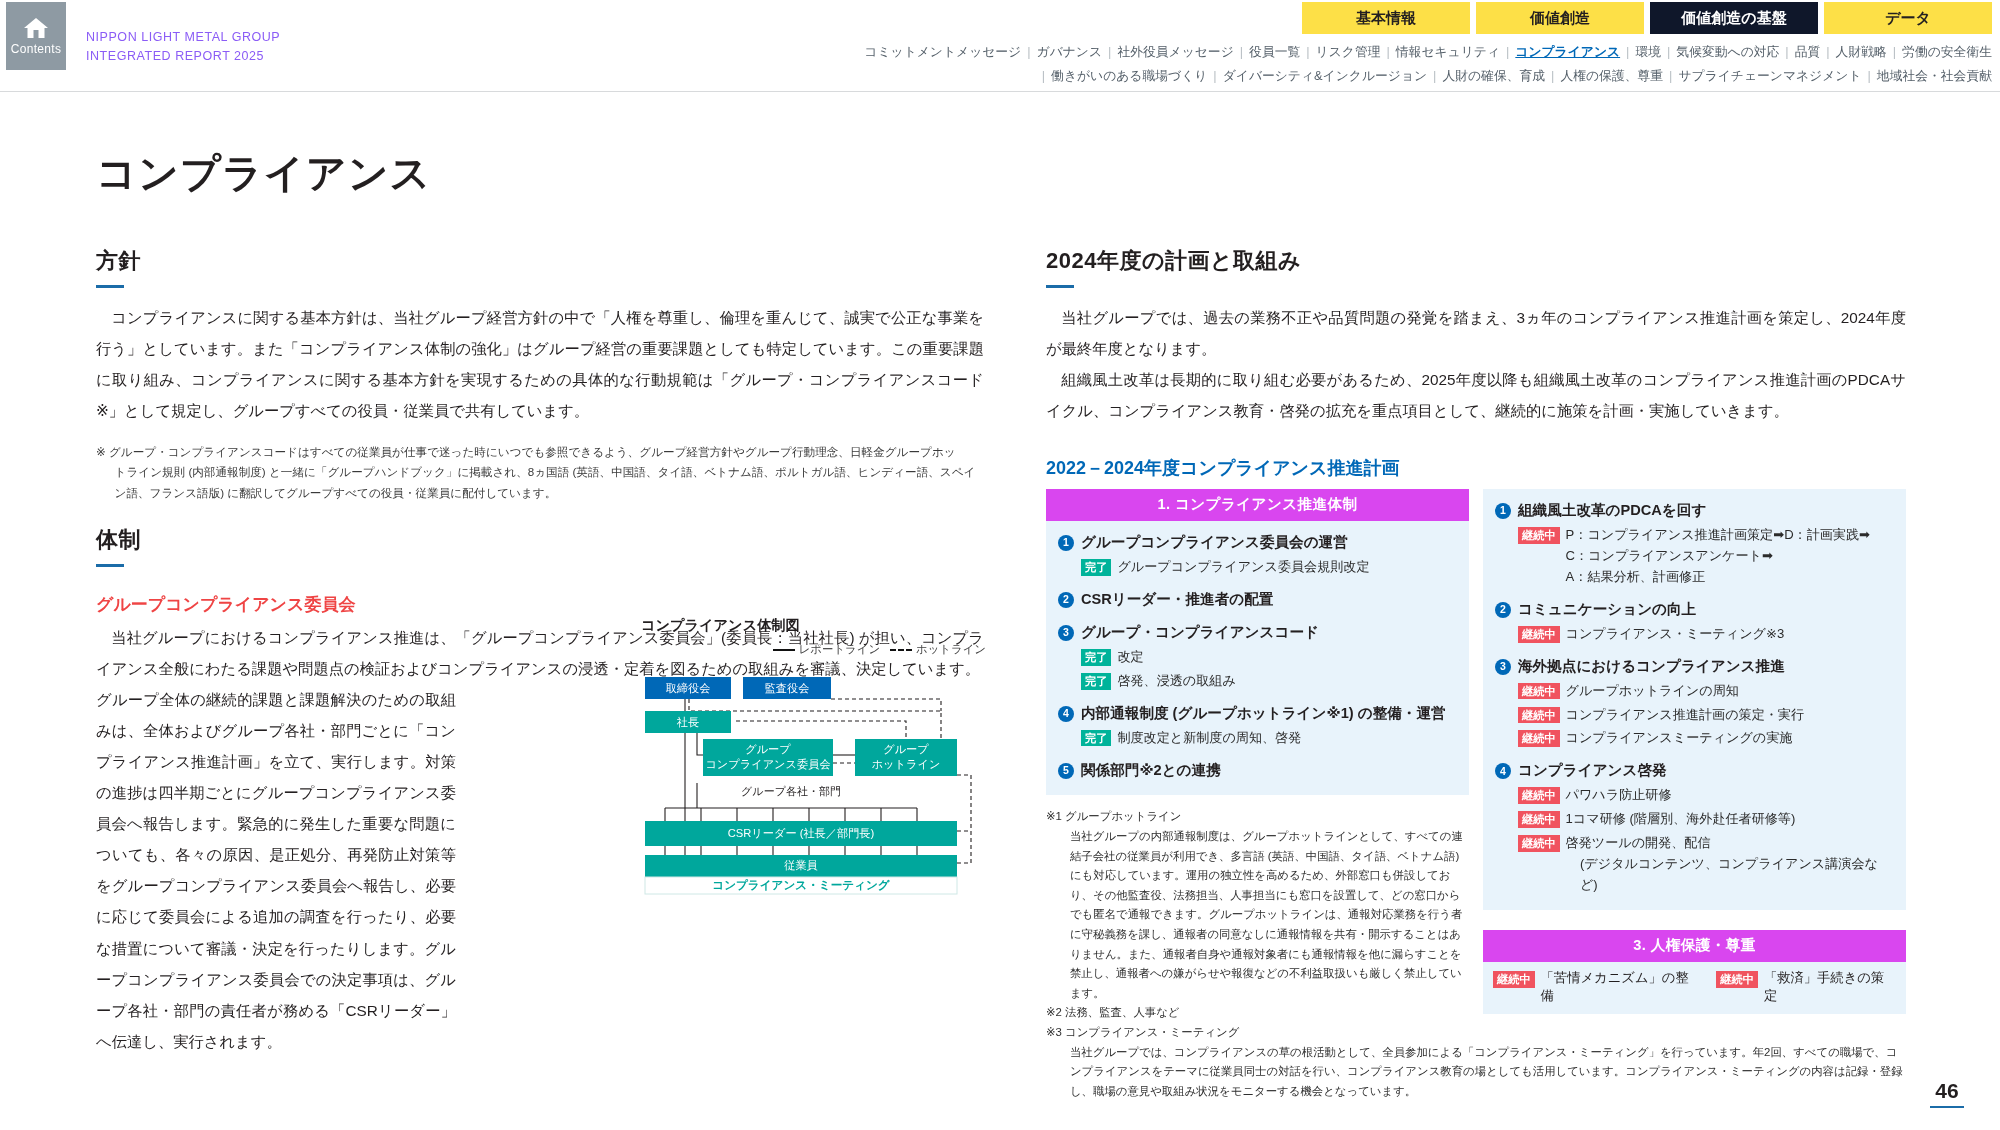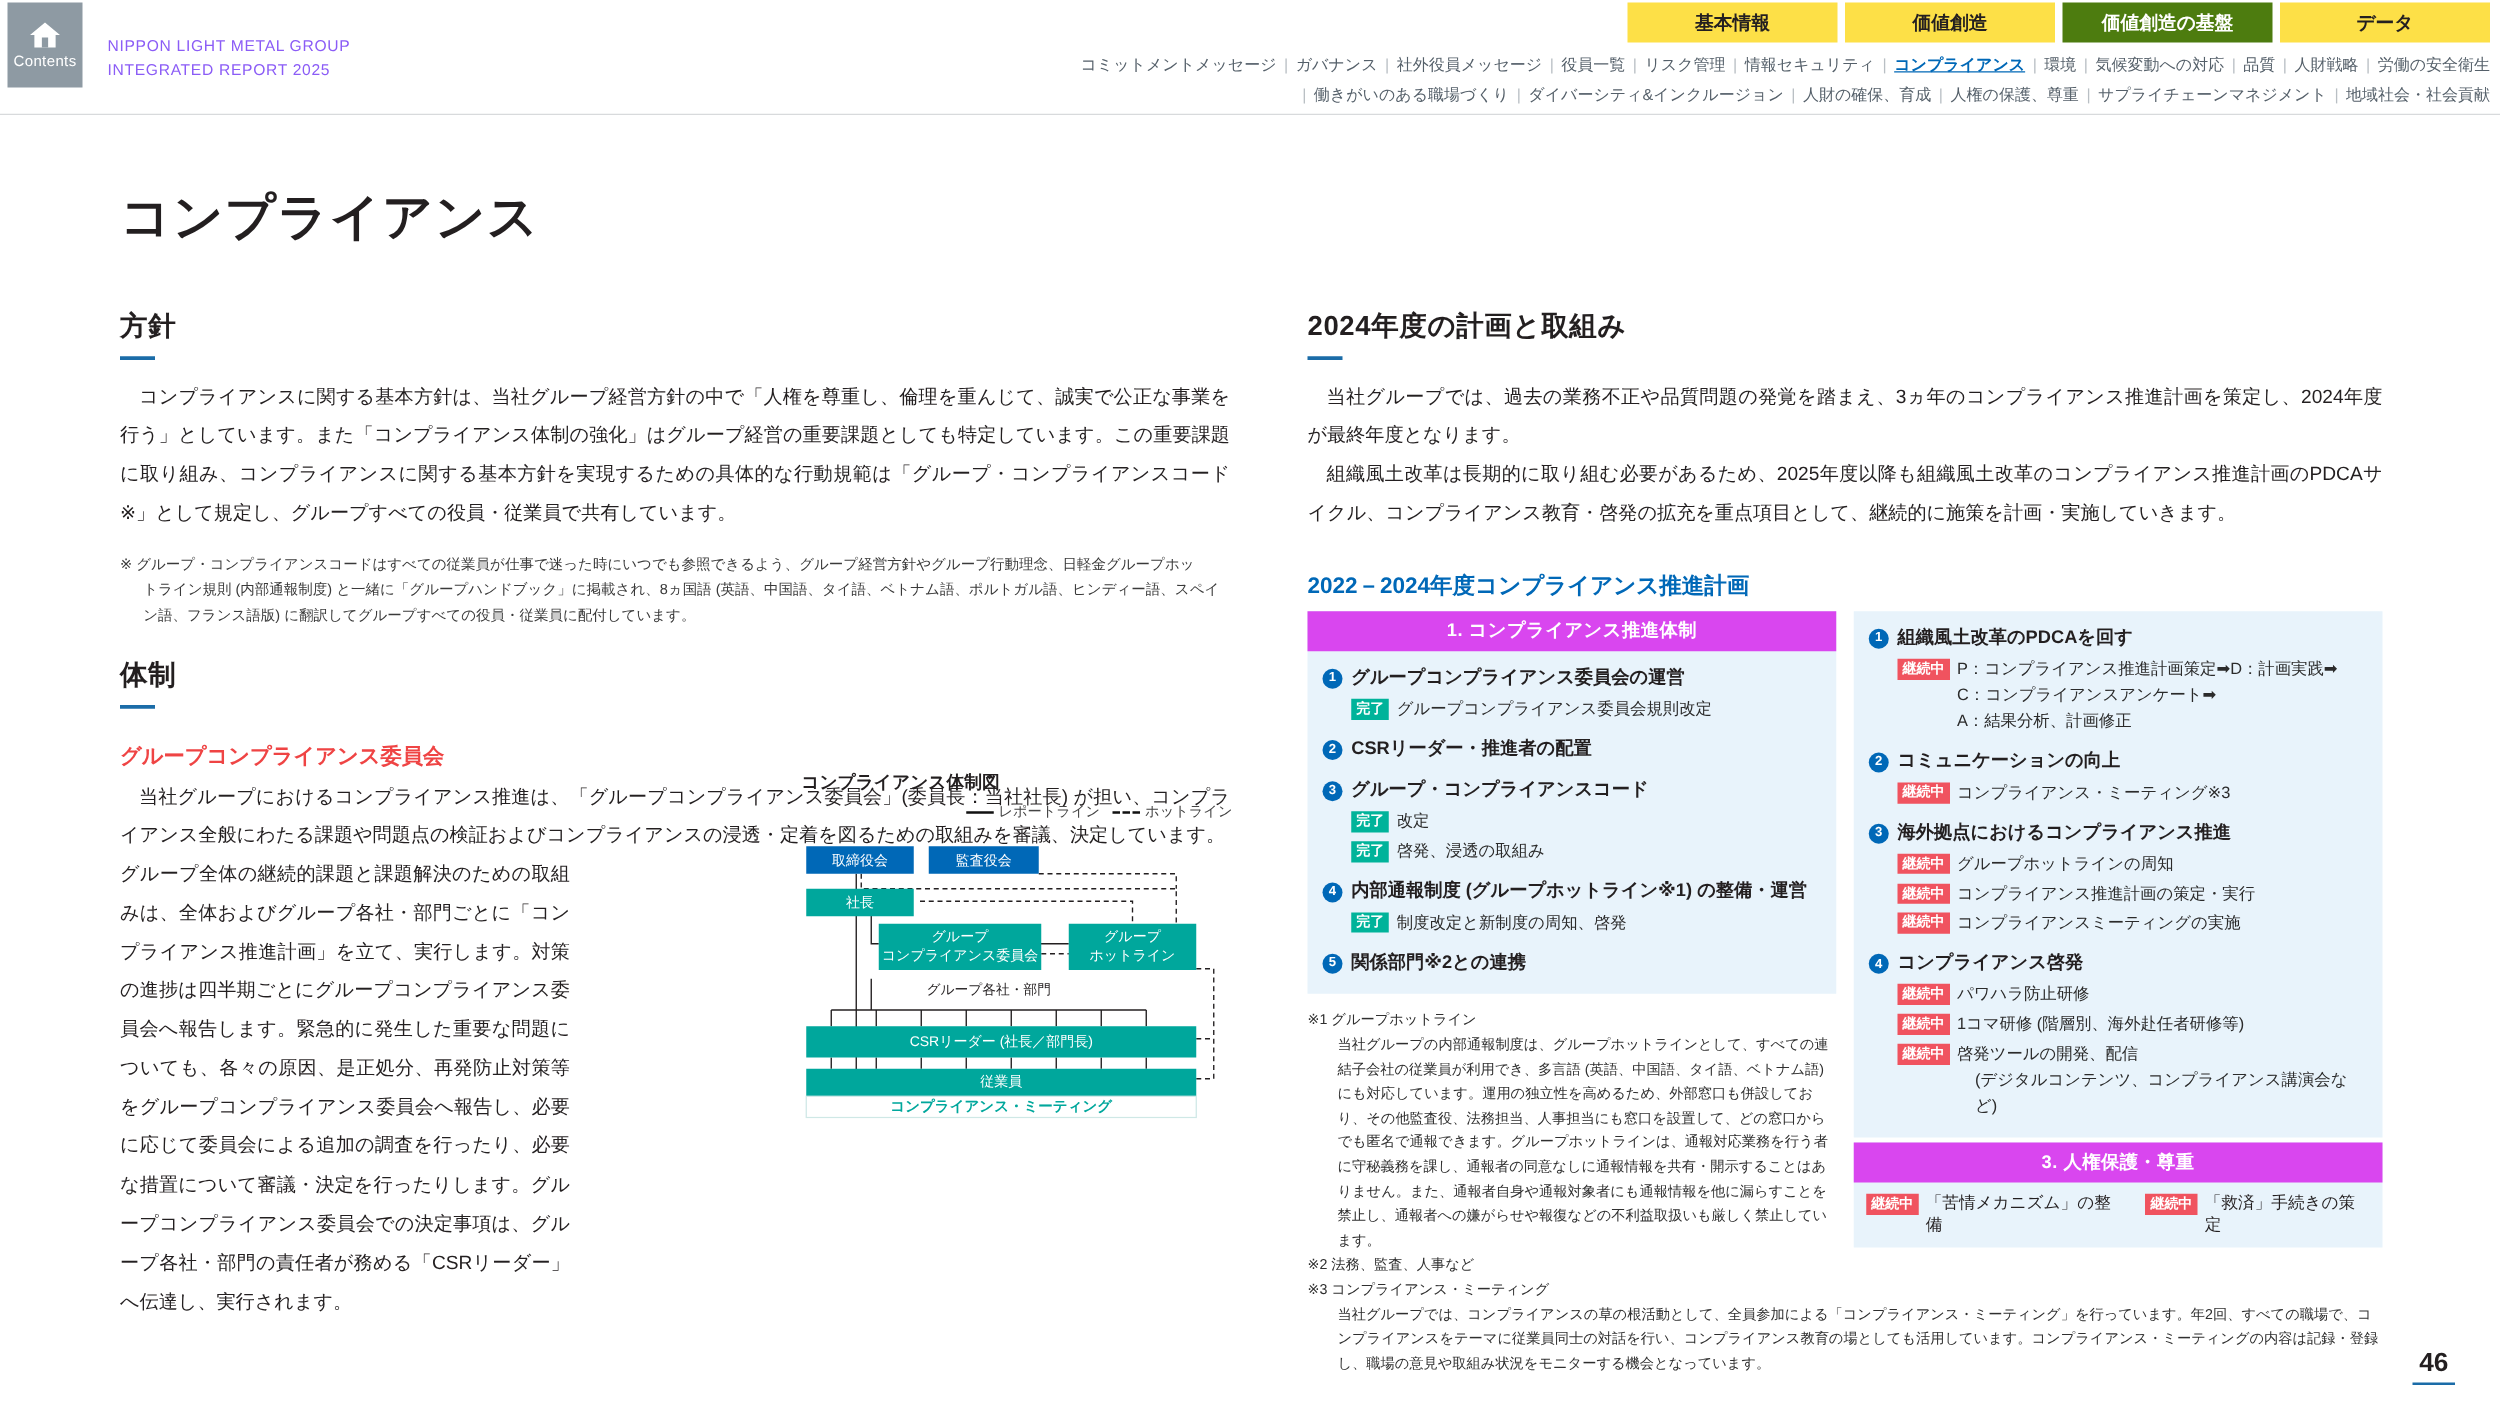--- a/index.html
+++ b/index.html
@@ -24,21 +24,21 @@
   #contents-btn .home svg { display:block; }
   #contents-btn .lbl { font-size:12px; letter-spacing:.3px; }
 
   #report-title { position:absolute; left:86px; top:28px; line-height:1.55;
     font-size:12.5px; color:#8b5cf6; letter-spacing:.55px; }
 
   #tabs { position:absolute; right:8px; top:2px; display:flex; gap:6px; }
   .tab { width:168px; height:32px; background:#fde047; color:#231f20;
     display:flex; align-items:center; justify-content:center;
     font-size:15px; font-weight:bold; cursor:pointer; }
-  .tab.active { background:#4d7c0f; color:#fff; }
+  .tab.active { background:#0f172a; color:#fff; }
 
   #navlines { position:absolute; right:8px; top:40px; text-align:right;
     font-size:12.8px; line-height:1.9; color:#55606a; }
   .nav-row { white-space:nowrap; }
   .nav-item { cursor:pointer; }
   .nav-item.current { color:#0068b7; font-weight:bold; text-decoration:underline; }
   .nav-sep { color:#b9bfc4; margin:0 6px; }
 
   
   #page-title { position:absolute; left:96px; top:146px; font-size:40px;
@@ -392,21 +392,21 @@
               <div class="sub-line">
                 <span class="badge ongoing">継続中</span>
                 <span class="sub-text">
                   <span class="cont">啓発ツールの開発、配信</span>
                   <span class="ind">(デジタルコンテンツ、コンプライアンス講演会など)</span>
                 </span>
               </div>
             </div>
           </div>
       </div>
-      <div class="ptbl" style="margin-top:4px">
+      <div class="ptbl" style="margin-top:20px">
         <div class="ptbl-head">3. 人権保護・尊重</div>
         <div class="hr-row" id="t3-body">
             <div class="hr-cell">
               <span class="badge ongoing">継続中</span>
               <span>「苦情メカニズム」の整備</span>
             </div>
             <div class="hr-cell">
               <span class="badge ongoing">継続中</span>
               <span>「救済」手続きの策定</span>
             </div>

